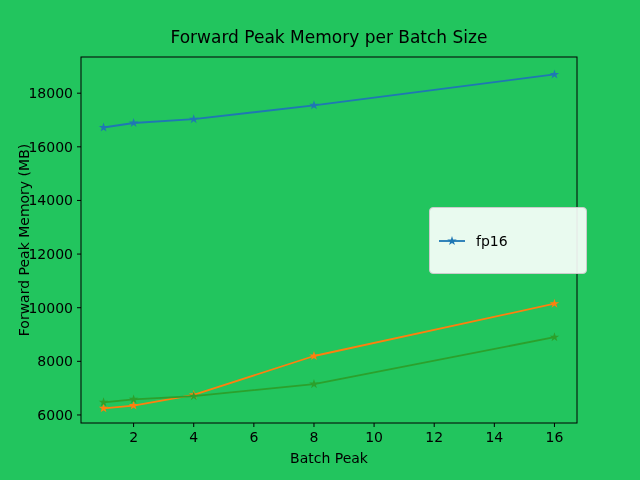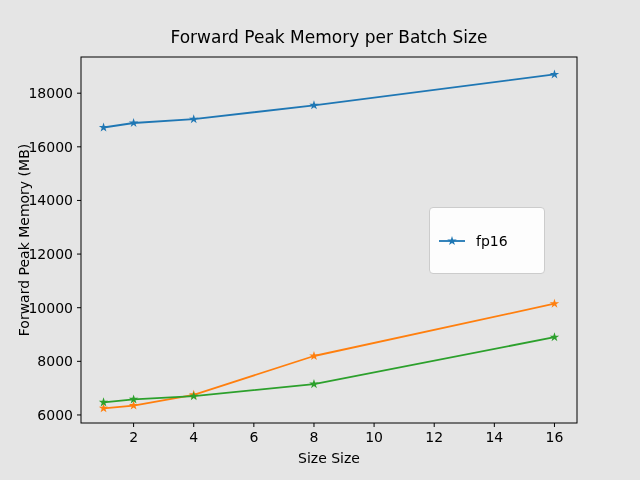--- a/index.html
+++ b/index.html
@@ -5,21 +5,21 @@
   html, body {
     margin: 0;
     padding: 0;
     background: #ffffff;
     font-family: "DejaVu Sans", "Liberation Sans", sans-serif;
   }
   .figure {
     position: relative;
     width: 640px;
     height: 480px;
-    background: #e5e5e5;
+    background: #22c55e;
     overflow: hidden;
   }
   .chart-title {
     position: absolute;
     left: 81px;
     width: 496px;
     top: 27px;
     text-align: center;
     font-size: 17px;
     color: #000000;
@@ -45,21 +45,21 @@
   }
   svg.plot {
     position: absolute;
     left: 0;
     top: 0;
   }
   .legend {
     position: absolute;
     left: 429px;
     top: 207px;
-    width: 116px;
+    width: 158px;
     height: 67px;
     box-sizing: border-box;
     border: 1px solid #cccccc;
     border-radius: 4px;
     background: rgba(255,255,255,0.9);
     display: flex;
     flex-direction: column;
     justify-content: center;
     padding-left: 7px;
   }
@@ -129,21 +129,21 @@
       <path d="M313.97,350.97L315.09,354.42L318.72,354.42L315.79,356.56L316.91,360.01L313.97,357.88L311.03,360.01L312.15,356.56L309.21,354.42L312.85,354.42Z" fill="#ff7f0e"></path>
       <path d="M554.45,298.68L555.58,302.14L559.21,302.14L556.27,304.27L557.39,307.73L554.45,305.59L551.52,307.73L552.64,304.27L549.70,302.14L553.33,302.14Z" fill="#ff7f0e"></path>
       <polyline points="103.5,402.4 133.6,399.4 193.7,396.2 314.0,384.1 554.5,337.2" fill="none" stroke="#2ca02c" stroke-width="1.8" stroke-linejoin="round" stroke-linecap="round"></polyline>
       <path d="M103.55,397.35L104.67,400.81L108.30,400.81L105.36,402.94L106.48,406.40L103.55,404.26L100.61,406.40L101.73,402.94L98.79,400.81L102.42,400.81Z" fill="#2ca02c"></path>
       <path d="M133.61,394.40L134.73,397.86L138.36,397.86L135.42,399.99L136.54,403.45L133.61,401.31L130.67,403.45L131.79,399.99L128.85,397.86L132.48,397.86Z" fill="#2ca02c"></path>
       <path d="M193.73,391.19L194.85,394.64L198.48,394.64L195.54,396.78L196.67,400.23L193.73,398.10L190.79,400.23L191.91,396.78L188.97,394.64L192.60,394.64Z" fill="#2ca02c"></path>
       <path d="M313.97,379.12L315.09,382.58L318.72,382.58L315.79,384.71L316.91,388.17L313.97,386.03L311.03,388.17L312.15,384.71L309.21,382.58L312.85,382.58Z" fill="#2ca02c"></path>
       <path d="M554.45,332.20L555.58,335.65L559.21,335.65L556.27,337.79L557.39,341.24L554.45,339.11L551.52,341.24L552.64,337.79L549.70,335.65L553.33,335.65Z" fill="#2ca02c"></path>
     </svg>
 
-  <div class="x-axis-label">Size Size</div>
+  <div class="x-axis-label">Batch Peak</div>
 
   <div class="legend">
     <div class="legend-row">
       <svg class="sample" width="30" height="12">
         <line class="sample-line" x1="2" y1="6" x2="28" y2="6" stroke-width="1.8" stroke="#1f77b4"></line>
         <path class="sample-star" d="M15.00,1.00L16.12,4.45L19.76,4.45L16.82,6.59L17.94,10.05L15.00,7.91L12.06,10.05L13.18,6.59L10.24,4.45L13.88,4.45Z" fill="#1f77b4"></path>
       </svg>
       <span class="legend-label">fp16</span>
     </div>
   </div>

